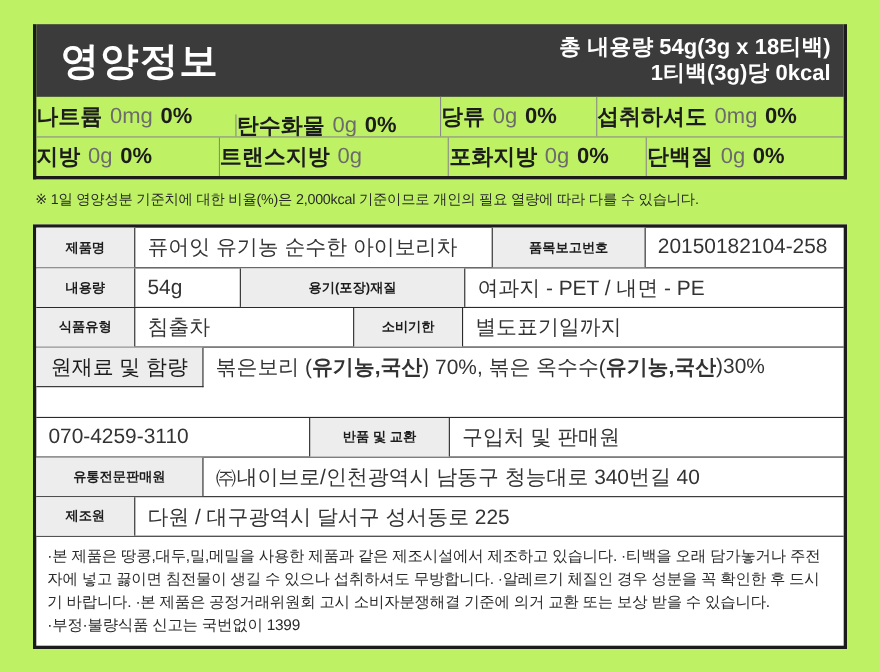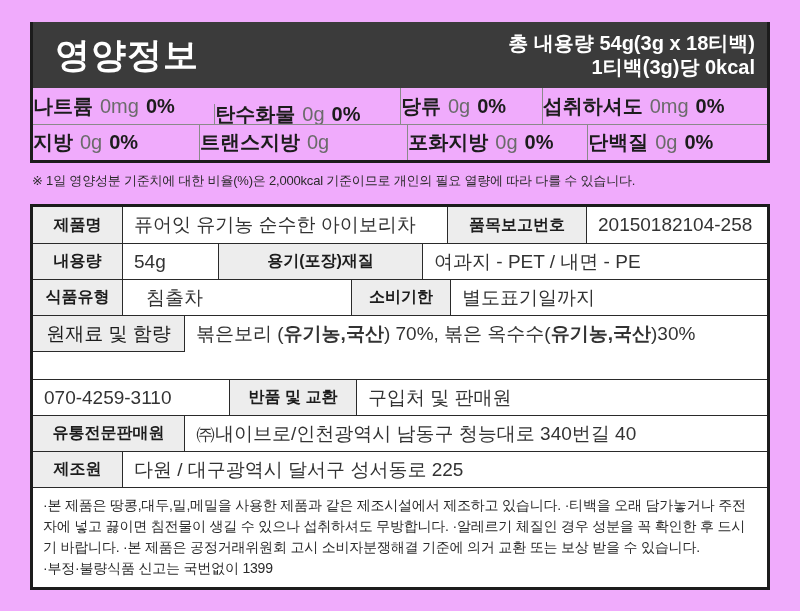--- a/index.html
+++ b/index.html
@@ -2,21 +2,21 @@
 <html><head>
 <meta charset="utf-8">
 <style>
   * { margin:0; padding:0; box-sizing:border-box; }
   html,body { background:#ffffff; }
   body {
     width:800px; height:611px;
     font-family:"Liberation Sans","DejaVu Sans",sans-serif;
     color:#1c1c1c;
   }
-  .page { width:800px; height:611px; padding:22px 30px 0 30px; background:#f0abfc; }
+  .page { width:800px; height:611px; padding:22px 30px 0 30px; background:#bef264; }
 
   
   .top-section {
     border:3px solid #1c1c1c;
     border-top:none;
   }
   .nl-header {
     background:#3b3b3b; color:#ffffff; height:66px;
     display:flex; align-items:center; justify-content:space-between;
     padding:0 12px 0 22px;
@@ -41,34 +41,34 @@
   .footnote {
     margin:9px 0 0 2px; font-size:13px; font-weight:500; color:#2a2a2a;
     letter-spacing:-0.2px;
   }
 
   
   .product-table { margin-top:14px; border:3px solid #1c1c1c; background:#fff; }
   .pt-row { display:flex; height:36px; }
   .pt-row + .pt-row, .pt-notice { border-top:1px solid #2a2a2a; }
   .pt-label {
-    background:#ededed; font-weight:700; font-size:16px; color:#1c1c1c;
+    background:#ededed; font-weight:700; font-size:12px; color:#1c1c1c;
     display:flex; align-items:center; justify-content:center;
     border-right:1px solid #2a2a2a; white-space:nowrap; padding:0 6px;
     flex-shrink:0;
   }
   .pt-label.mid { border-left:1px solid #2a2a2a; }
   .pt-value {
     display:flex; align-items:center; font-size:19px; color:#333;
     padding:0 11px; white-space:nowrap; overflow:hidden;
   }
   .flex1 { flex:1; }
   .w90{width:90px;} .w95{width:95px;} .w100{width:100px;} .w122{width:122px;}
   .w128{width:128px;} .w140{width:140px;} .w152{width:152px;} .w180{width:180px;}
-  .w205{width:205px;} .w210{width:216px;margin-left:12px;} .w232{width:196px;}
+  .w205{width:205px;} .w210{width:198px;} .w232{width:248px;}
 
   .pt-row-tall { height:64px; align-items:flex-start; }
   .pt-label-box {
     width:152px; height:36px; flex-shrink:0;
     background:#ededed; font-weight:400; font-size:19px; color:#1c1c1c;
     display:flex; align-items:center; justify-content:center;
     border-right:1px solid #2a2a2a; border-bottom:1px solid #2a2a2a;
     white-space:nowrap; padding:0 6px;
   }
   .pt-row-tall .pt-value { height:36px; }

